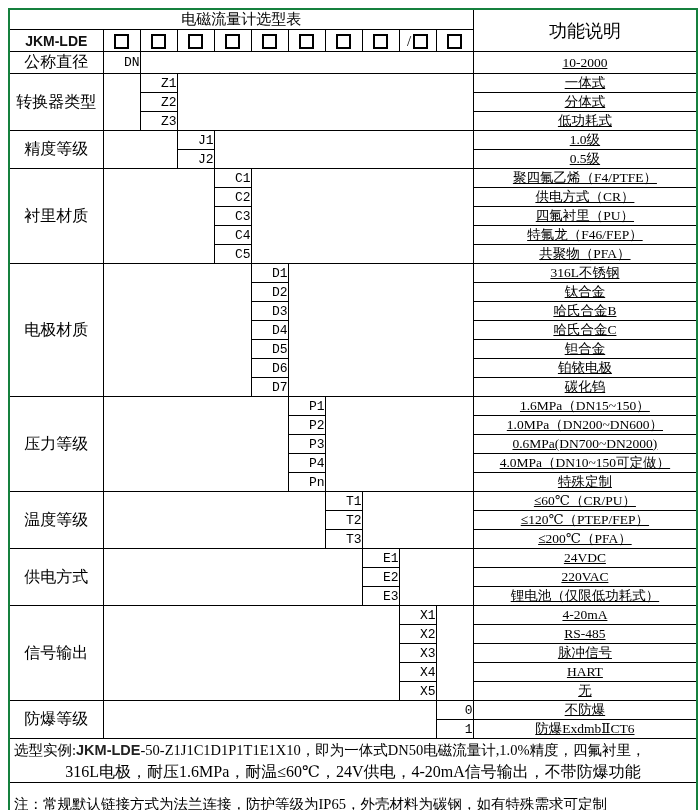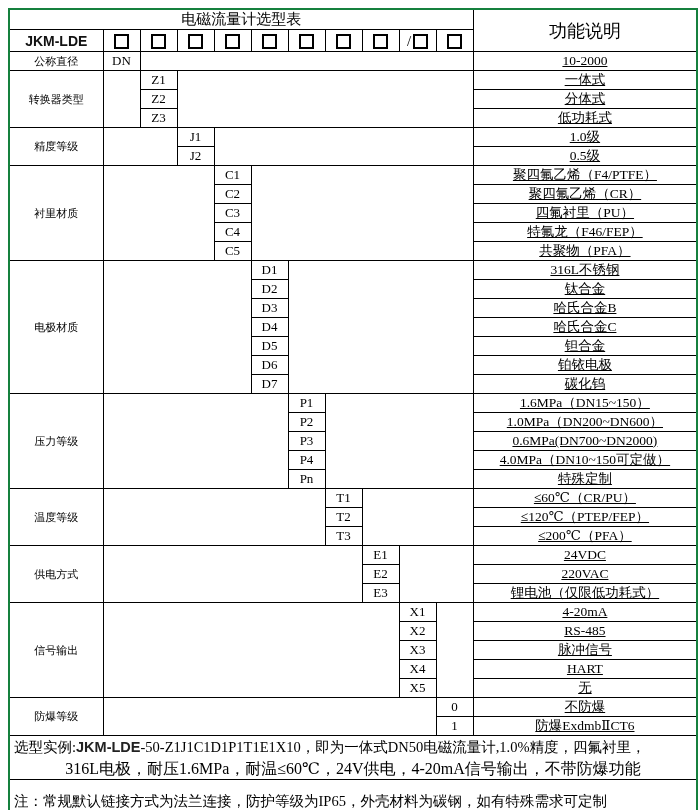--- a/index.html
+++ b/index.html
@@ -7,22 +7,22 @@
   .wrap{padding:8px 6px 0 8px;}
   table{border-collapse:collapse;table-layout:fixed;width:688px;border:2px solid #15803d;}
   td{border:1px solid #000;padding:0;text-align:center;vertical-align:middle;overflow:hidden;white-space:nowrap;}
   tr{height:19px;}
   tr.r-title{height:18px;}
   tr.r-model{height:22px;}
   tr.r-example{height:44px;margin-top:17px;}
   tr.r-note{height:45px;}
   .title{font-size:15px;}
   .fn-head{font-size:18px;}
-  .cat{font-size:11px;margin-left:16px;}
-  .code{font-size:13px;font-family:Liberation Serif, serif;}
+  .cat{font-size:16px;margin-left:16px;}
+  .code{font-size:13px;font-family:Liberation Mono, monospace;text-align:right;}
   .desc{font-size:13.5px;text-decoration:underline;}
   .model{font-family:"Liberation Sans","DejaVu Sans",sans-serif;font-weight:bold;font-size:14px;color:#111;}
   .cb .box{display:inline-block;width:11px;height:11px;border:2px solid #000;vertical-align:middle;}
   .cb .slash{font-size:15px;margin-right:2px;vertical-align:middle;}
   .ex{text-align:left;white-space:normal;}
   .ex .line1{font-size:14.5px;padding-left:4px;line-height:21px;}
   .ex .line2{font-size:16px;text-align:center;line-height:21px;}
   .ex .model-b{font-family:"Liberation Sans","DejaVu Sans",sans-serif;font-weight:bold;color:#222;}
   .note-cell{font-size:14.5px;text-align:left;padding-left:4px;}
 </style>
@@ -103,21 +103,21 @@
 
   <tr>
     <td class="cat" rowspan="5">衬里材质</td>
     <td class="blank" colspan="3" rowspan="5"></td>
     <td class="code">C1</td>
     <td class="blank" colspan="6" rowspan="5"></td>
     <td class="desc">聚四氟乙烯（F4/PTFE）</td>
   </tr>
   <tr>
     <td class="code">C2</td>
-    <td class="desc">聚四氟乙烯（CR）</td>
+    <td class="desc">供电方式（CR）</td>
   </tr>
   <tr>
     <td class="code">C3</td>
     <td class="desc">四氟衬里（PU）</td>
   </tr>
   <tr>
     <td class="code">C4</td>
     <td class="desc">特氟龙（F46/FEP）</td>
   </tr>
   <tr>

